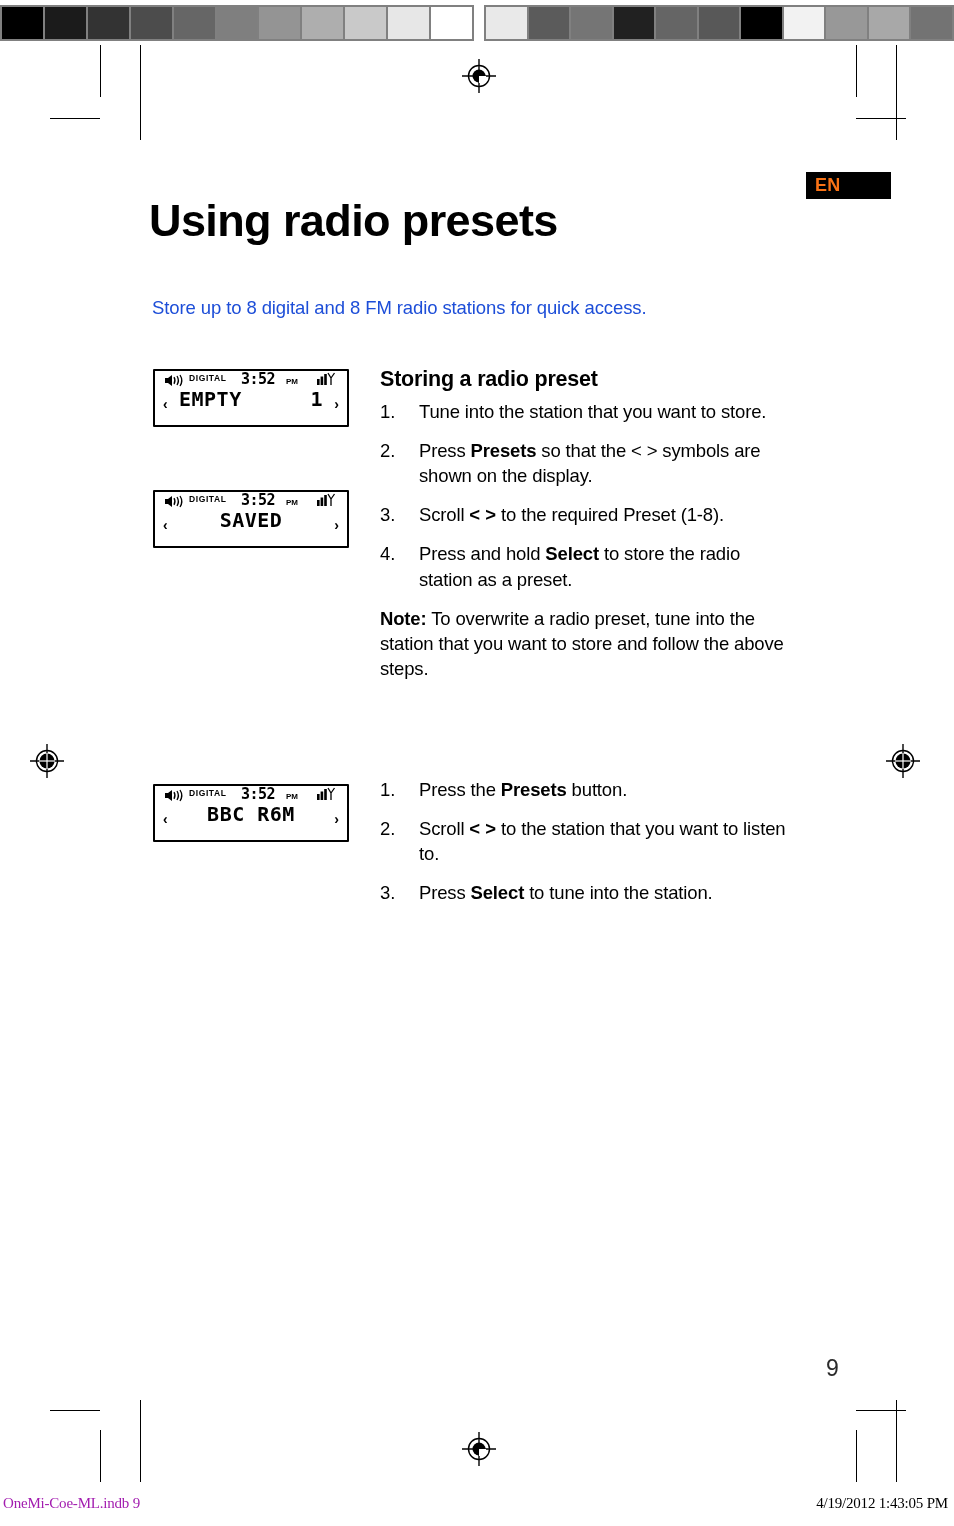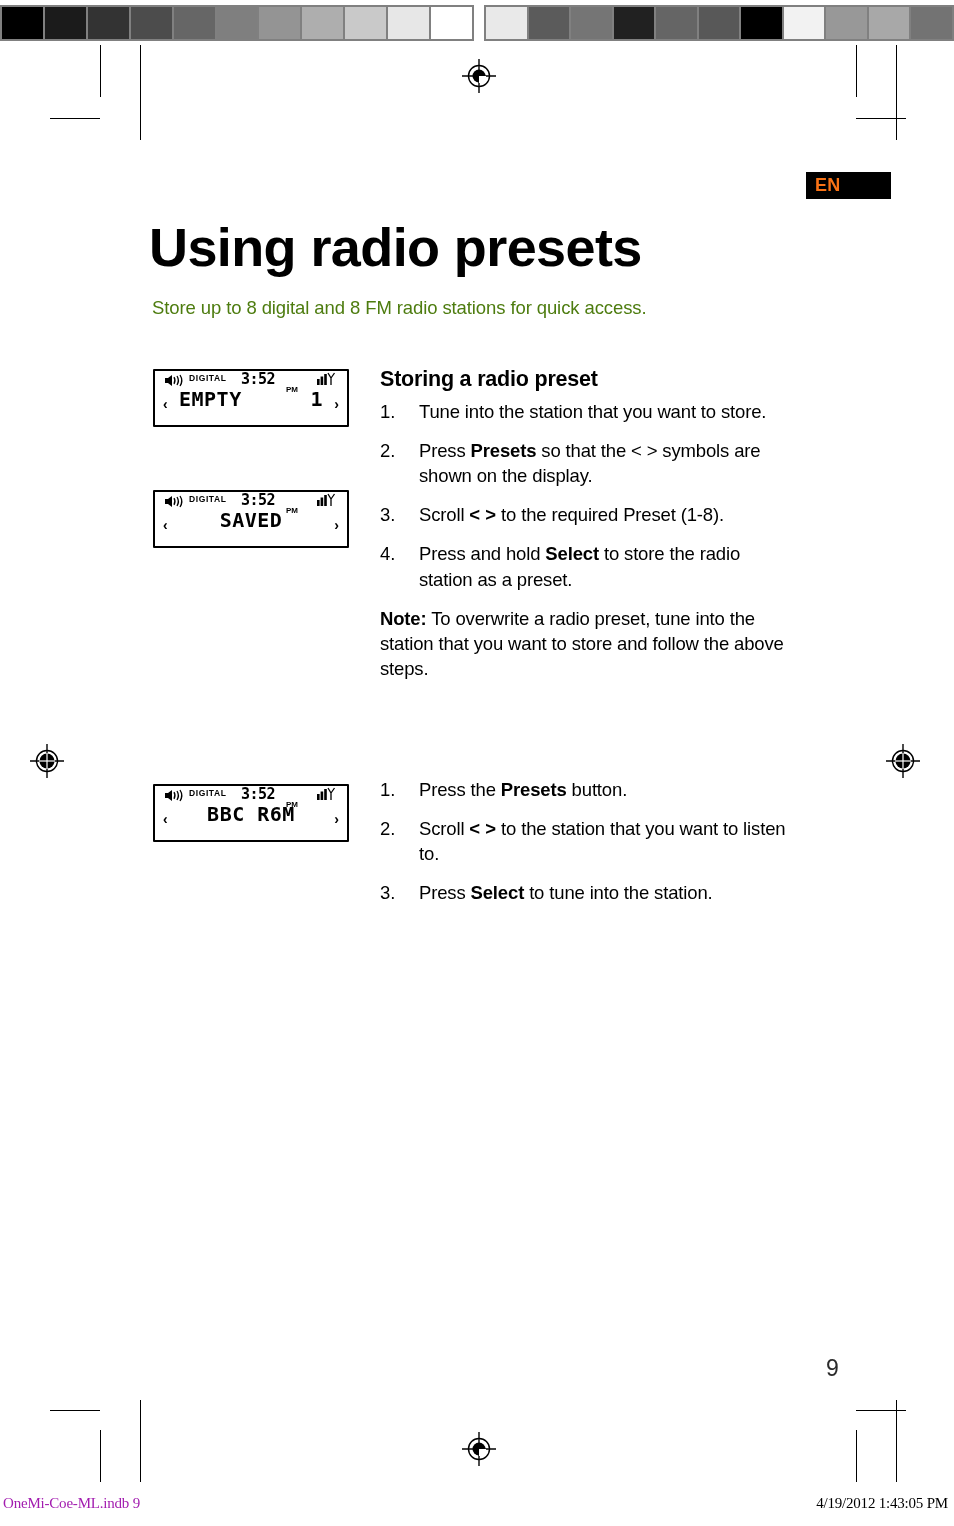--- a/index.html
+++ b/index.html
@@ -48,22 +48,22 @@
   
   .page {
     position: absolute;
     left: 0; top: 0;
     width: 954px; height: 1526px;
   }
 
   .title {
     position: absolute;
     left: 149px;
-    top: 184px;
-    font-size: 54px;
+    top: 168px;
+    font-size: 45px;
     font-weight: bold;
     letter-spacing: -0.6px;
     line-height: 1;
     color: #000;
   }
 
   .lang-badge {
     position: absolute;
     left: 806px;
     top: 172px;
@@ -78,21 +78,21 @@
     box-sizing: border-box;
     letter-spacing: 0.3px;
   }
 
   .intro {
     position: absolute;
     left: 152px;
     top: 277px;
     font-size: 18.5px;
     line-height: 1.35;
-    color: #4d7c0f;
+    color: #1d4ed8;
     letter-spacing: -0.1px;
   }
 
   
   .lcd {
     position: absolute;
     left: 153px;
     width: 196px;
     height: 58px;
     border: 2px solid #000;
@@ -117,21 +117,21 @@
   .lcd .clock {
     position: absolute;
     left: 86px; top: -1px;
     font-size: 15px;
     font-weight: bold;
     letter-spacing: -0.5px;
     font-family: "DejaVu Sans Mono", monospace;
   }
   .lcd .ampm {
     position: absolute;
-    left: 131px; top: 14px;
+    left: 131px; top: 6px;
     font-family: "Liberation Sans", sans-serif;
     font-size: 8px;
     font-weight: bold;
   }
   .lcd .sig {
     position: absolute;
     right: 8px; top: 1px;
     width: 22px; height: 14px;
   }
   .lcd .arrow-l, .lcd .arrow-r {

